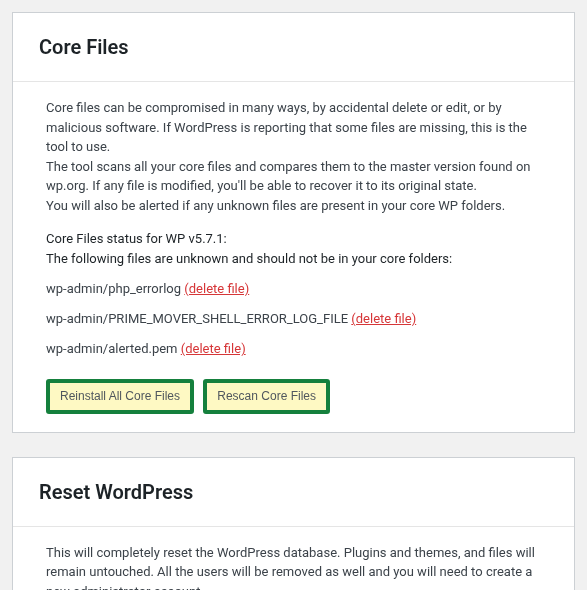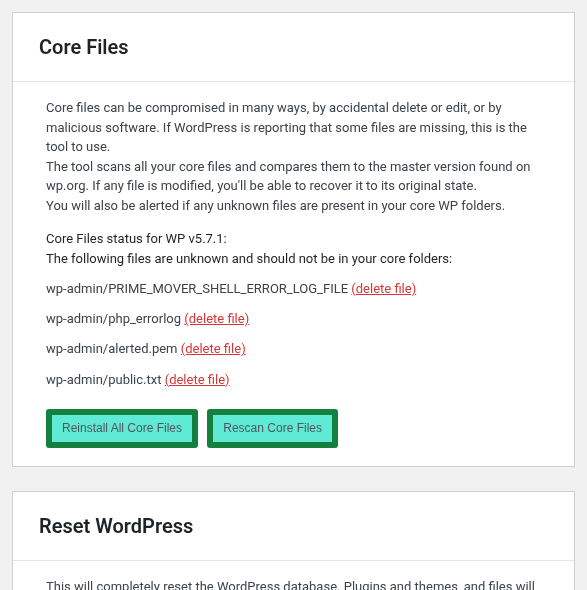--- a/index.html
+++ b/index.html
@@ -50,22 +50,22 @@
       line-height: 1.4;
     }
     .file-path { color: #3c434a; }
     .delete-link {
       color: #d63638;
       text-decoration: underline;
       cursor: pointer;
     }
     .btn {
       display: inline-block;
-      background: #5eead4;
-      border: 6px solid #15803d;
+      background: #fef9c3;
+      border: 4px solid #15803d;
       border-radius: 3px;
       padding: 4px 10px;
       font-size: 12px;
       color: #50575e;
       cursor: pointer;
       margin-right: 6px;
       line-height: 1.6;
     }
     .btn-danger {
       color: #d63638;
@@ -101,33 +101,29 @@
       <div class="desc-line">You will also be alerted if any unknown files are present in your core WP folders.</div>
     </div>
 
     <div>
       <div class="status-heading">Core Files status for WP v5.7.1:</div>
       <div class="status-heading">The following files are unknown and should not be in your core folders:</div>
     </div>
 
     <ul class="file-list">
       <li>
+        <span class="file-path">wp-admin/php_errorlog</span>
+        <a class="delete-link">(delete file)</a>
+      </li>
+      <li>
         <span class="file-path">wp-admin/PRIME_MOVER_SHELL_ERROR_LOG_FILE</span>
         <a class="delete-link">(delete file)</a>
       </li>
       <li>
-        <span class="file-path">wp-admin/php_errorlog</span>
-        <a class="delete-link">(delete file)</a>
-      </li>
-      <li>
         <span class="file-path">wp-admin/alerted.pem</span>
-        <a class="delete-link">(delete file)</a>
-      </li>
-      <li>
-        <span class="file-path">wp-admin/public.txt</span>
         <a class="delete-link">(delete file)</a>
       </li>
     </ul>
 
     <div>
       <button class="btn">Reinstall All Core Files</button>
       <button class="btn">Rescan Core Files</button>
     </div>
   </div>
 </div>

